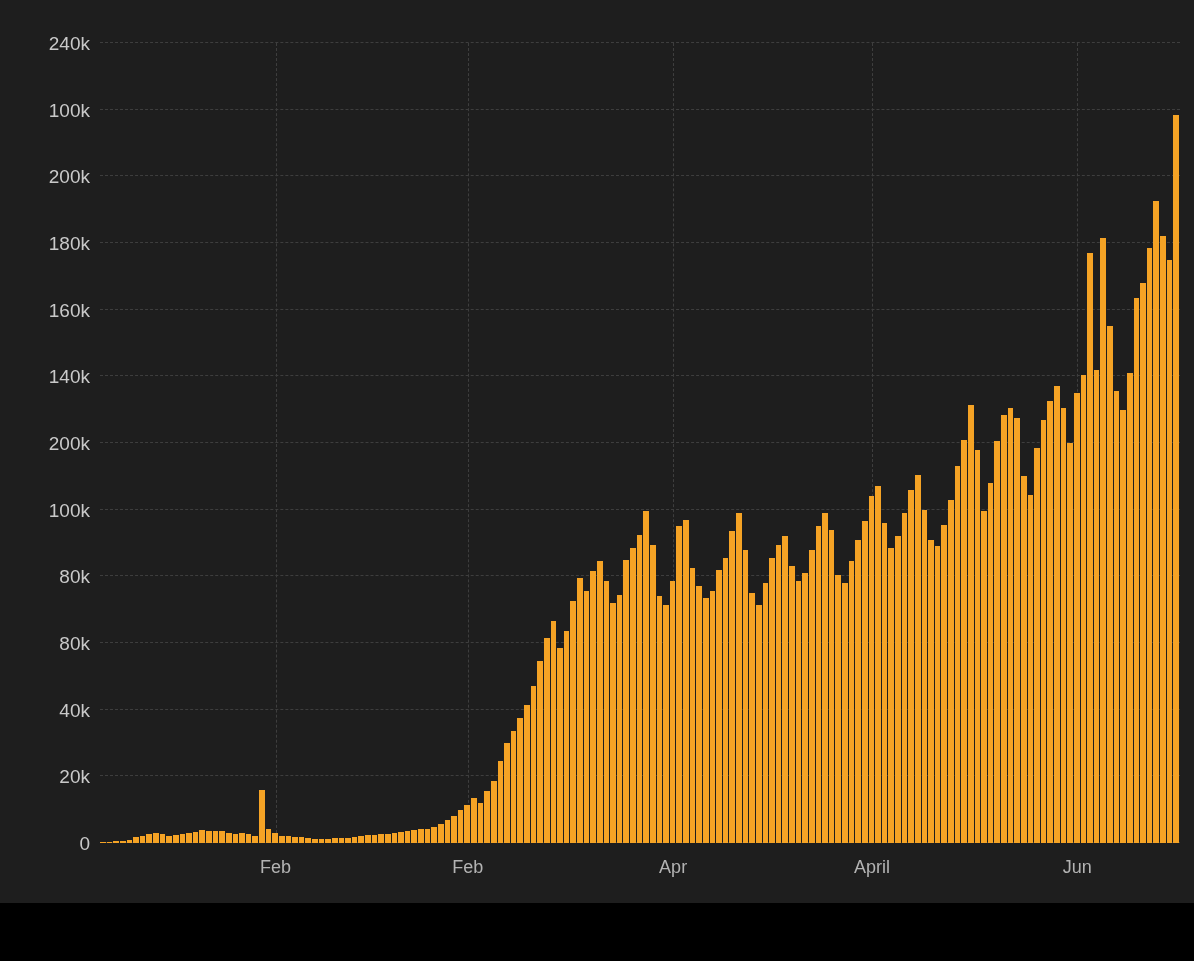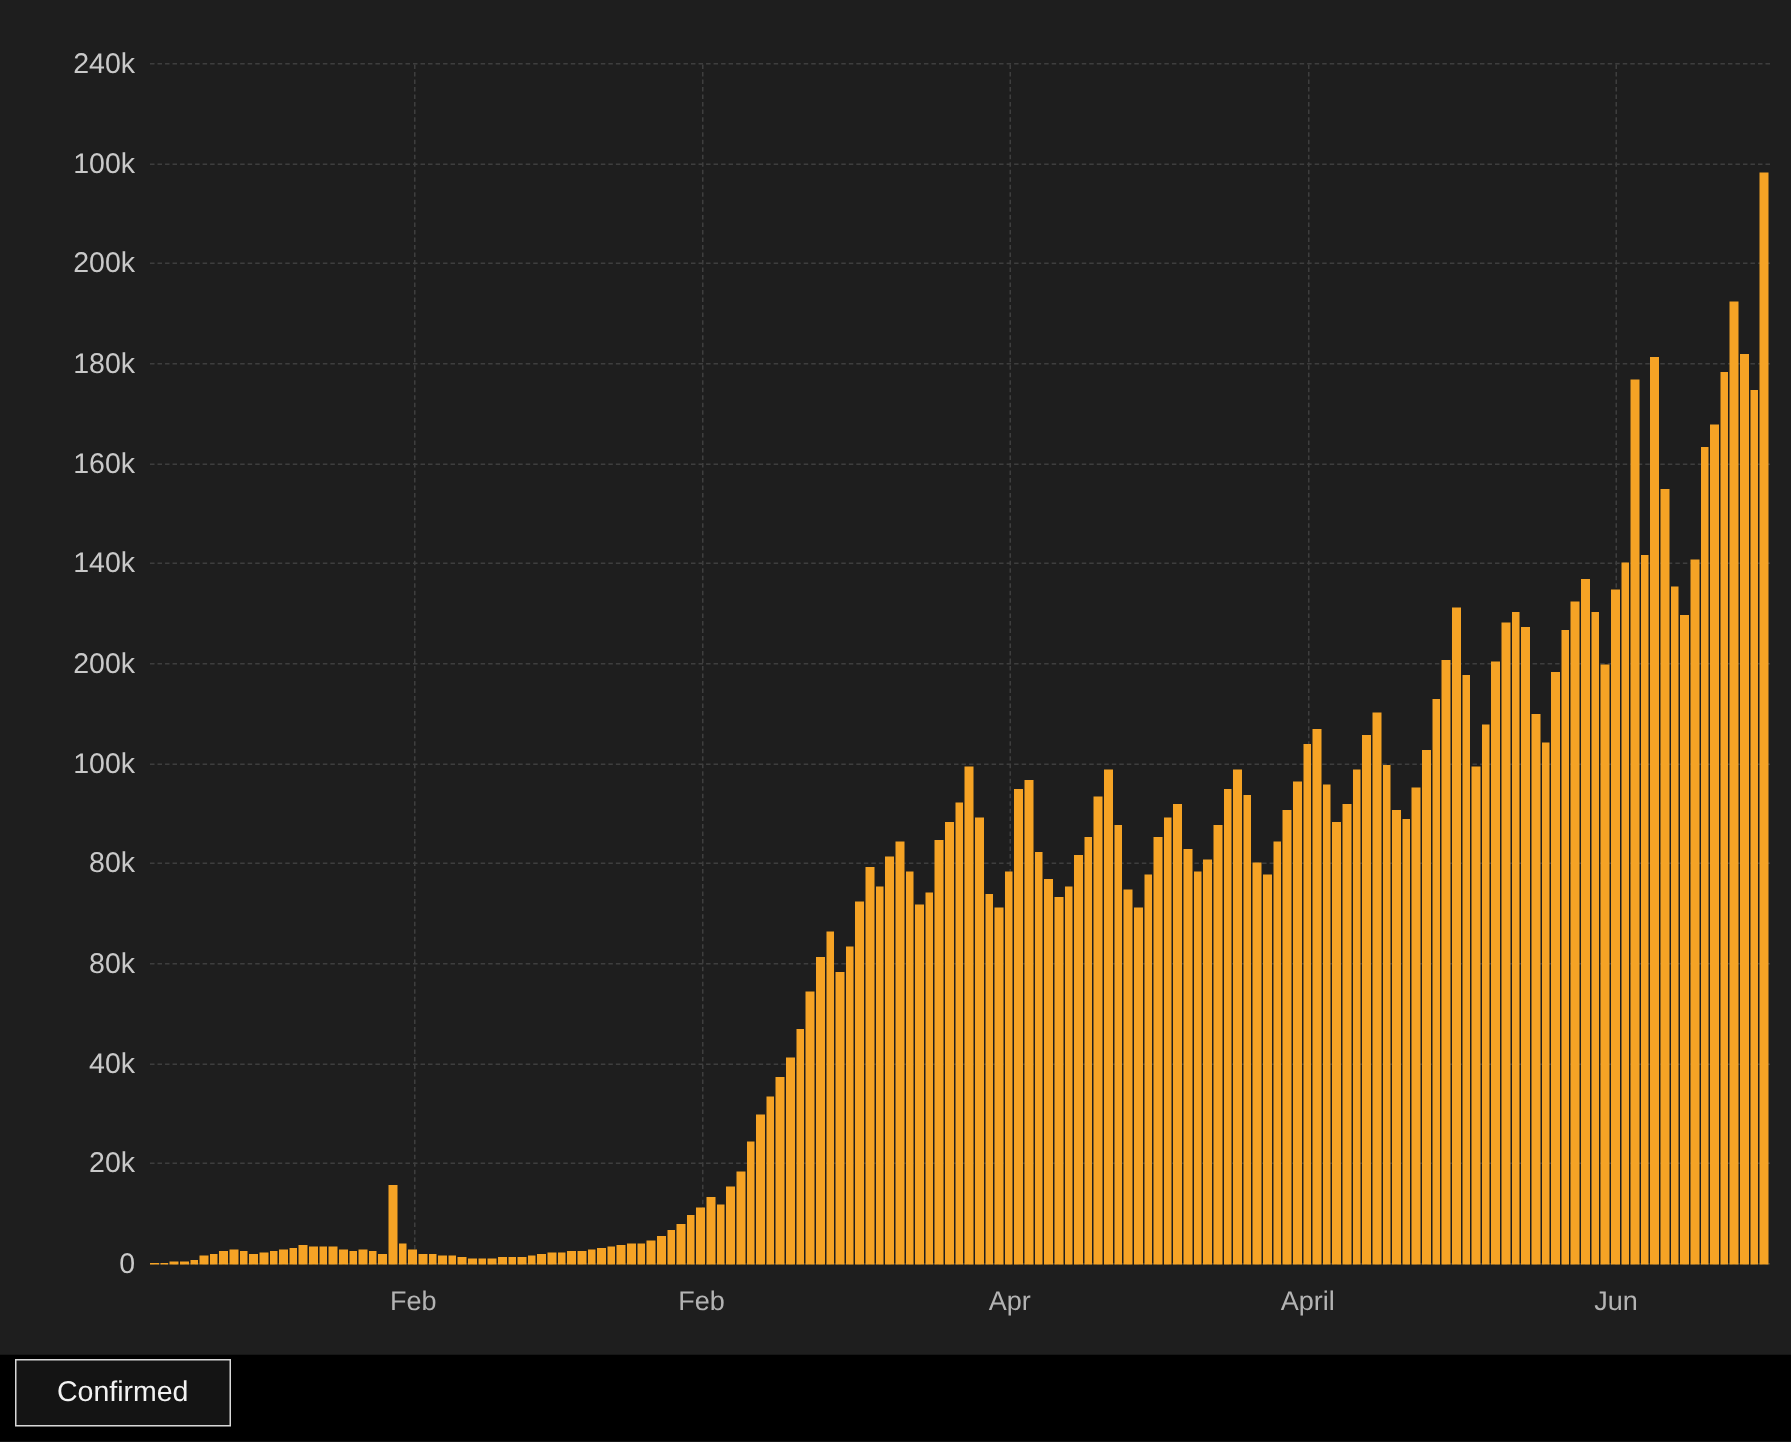--- a/index.html
+++ b/index.html
@@ -331,14 +331,13 @@
   <div class="x-axis">
       <div class="xtick" style="left: 16.2577%;">Feb</div>
       <div class="xtick" style="left: 34.0491%;">Feb</div>
       <div class="xtick" style="left: 53.0675%;">Apr</div>
       <div class="xtick" style="left: 71.4724%;">April</div>
       <div class="xtick" style="left: 90.4908%;">Jun</div>
     </div>
 </div>
 
 <div class="tab-bar">
-  <div class="tab">Confirmed</div>
 </div>
 
 </body></html>

